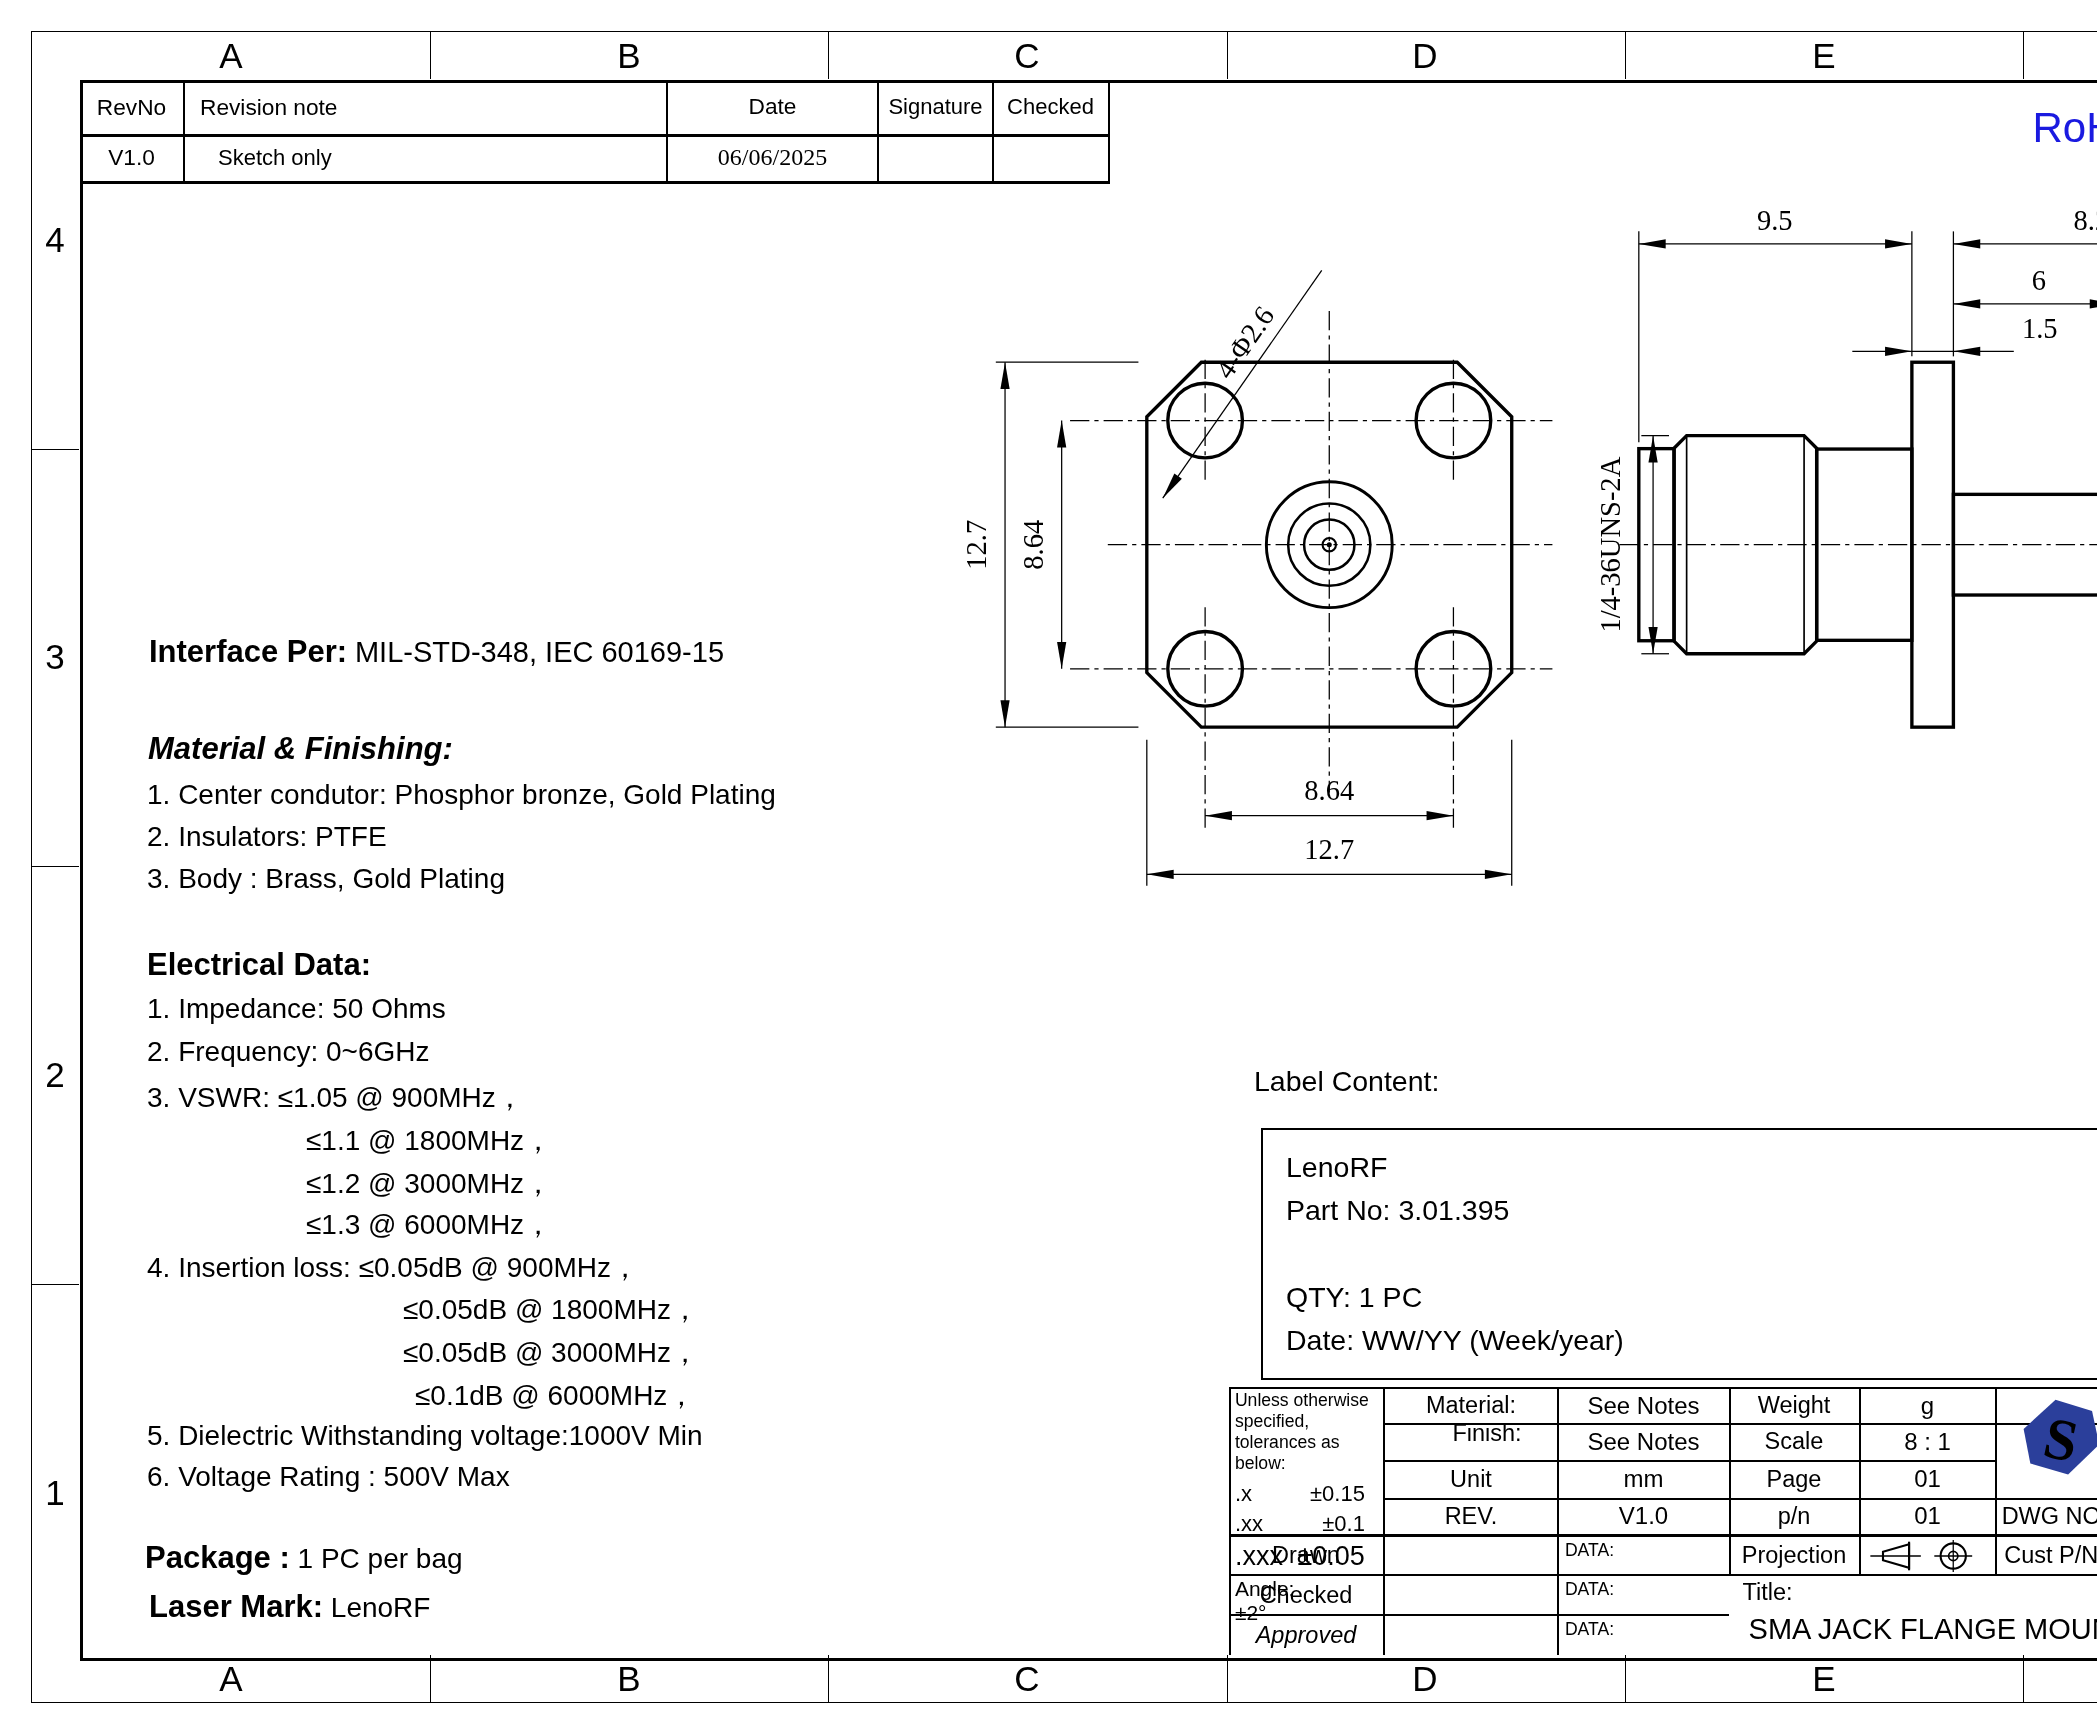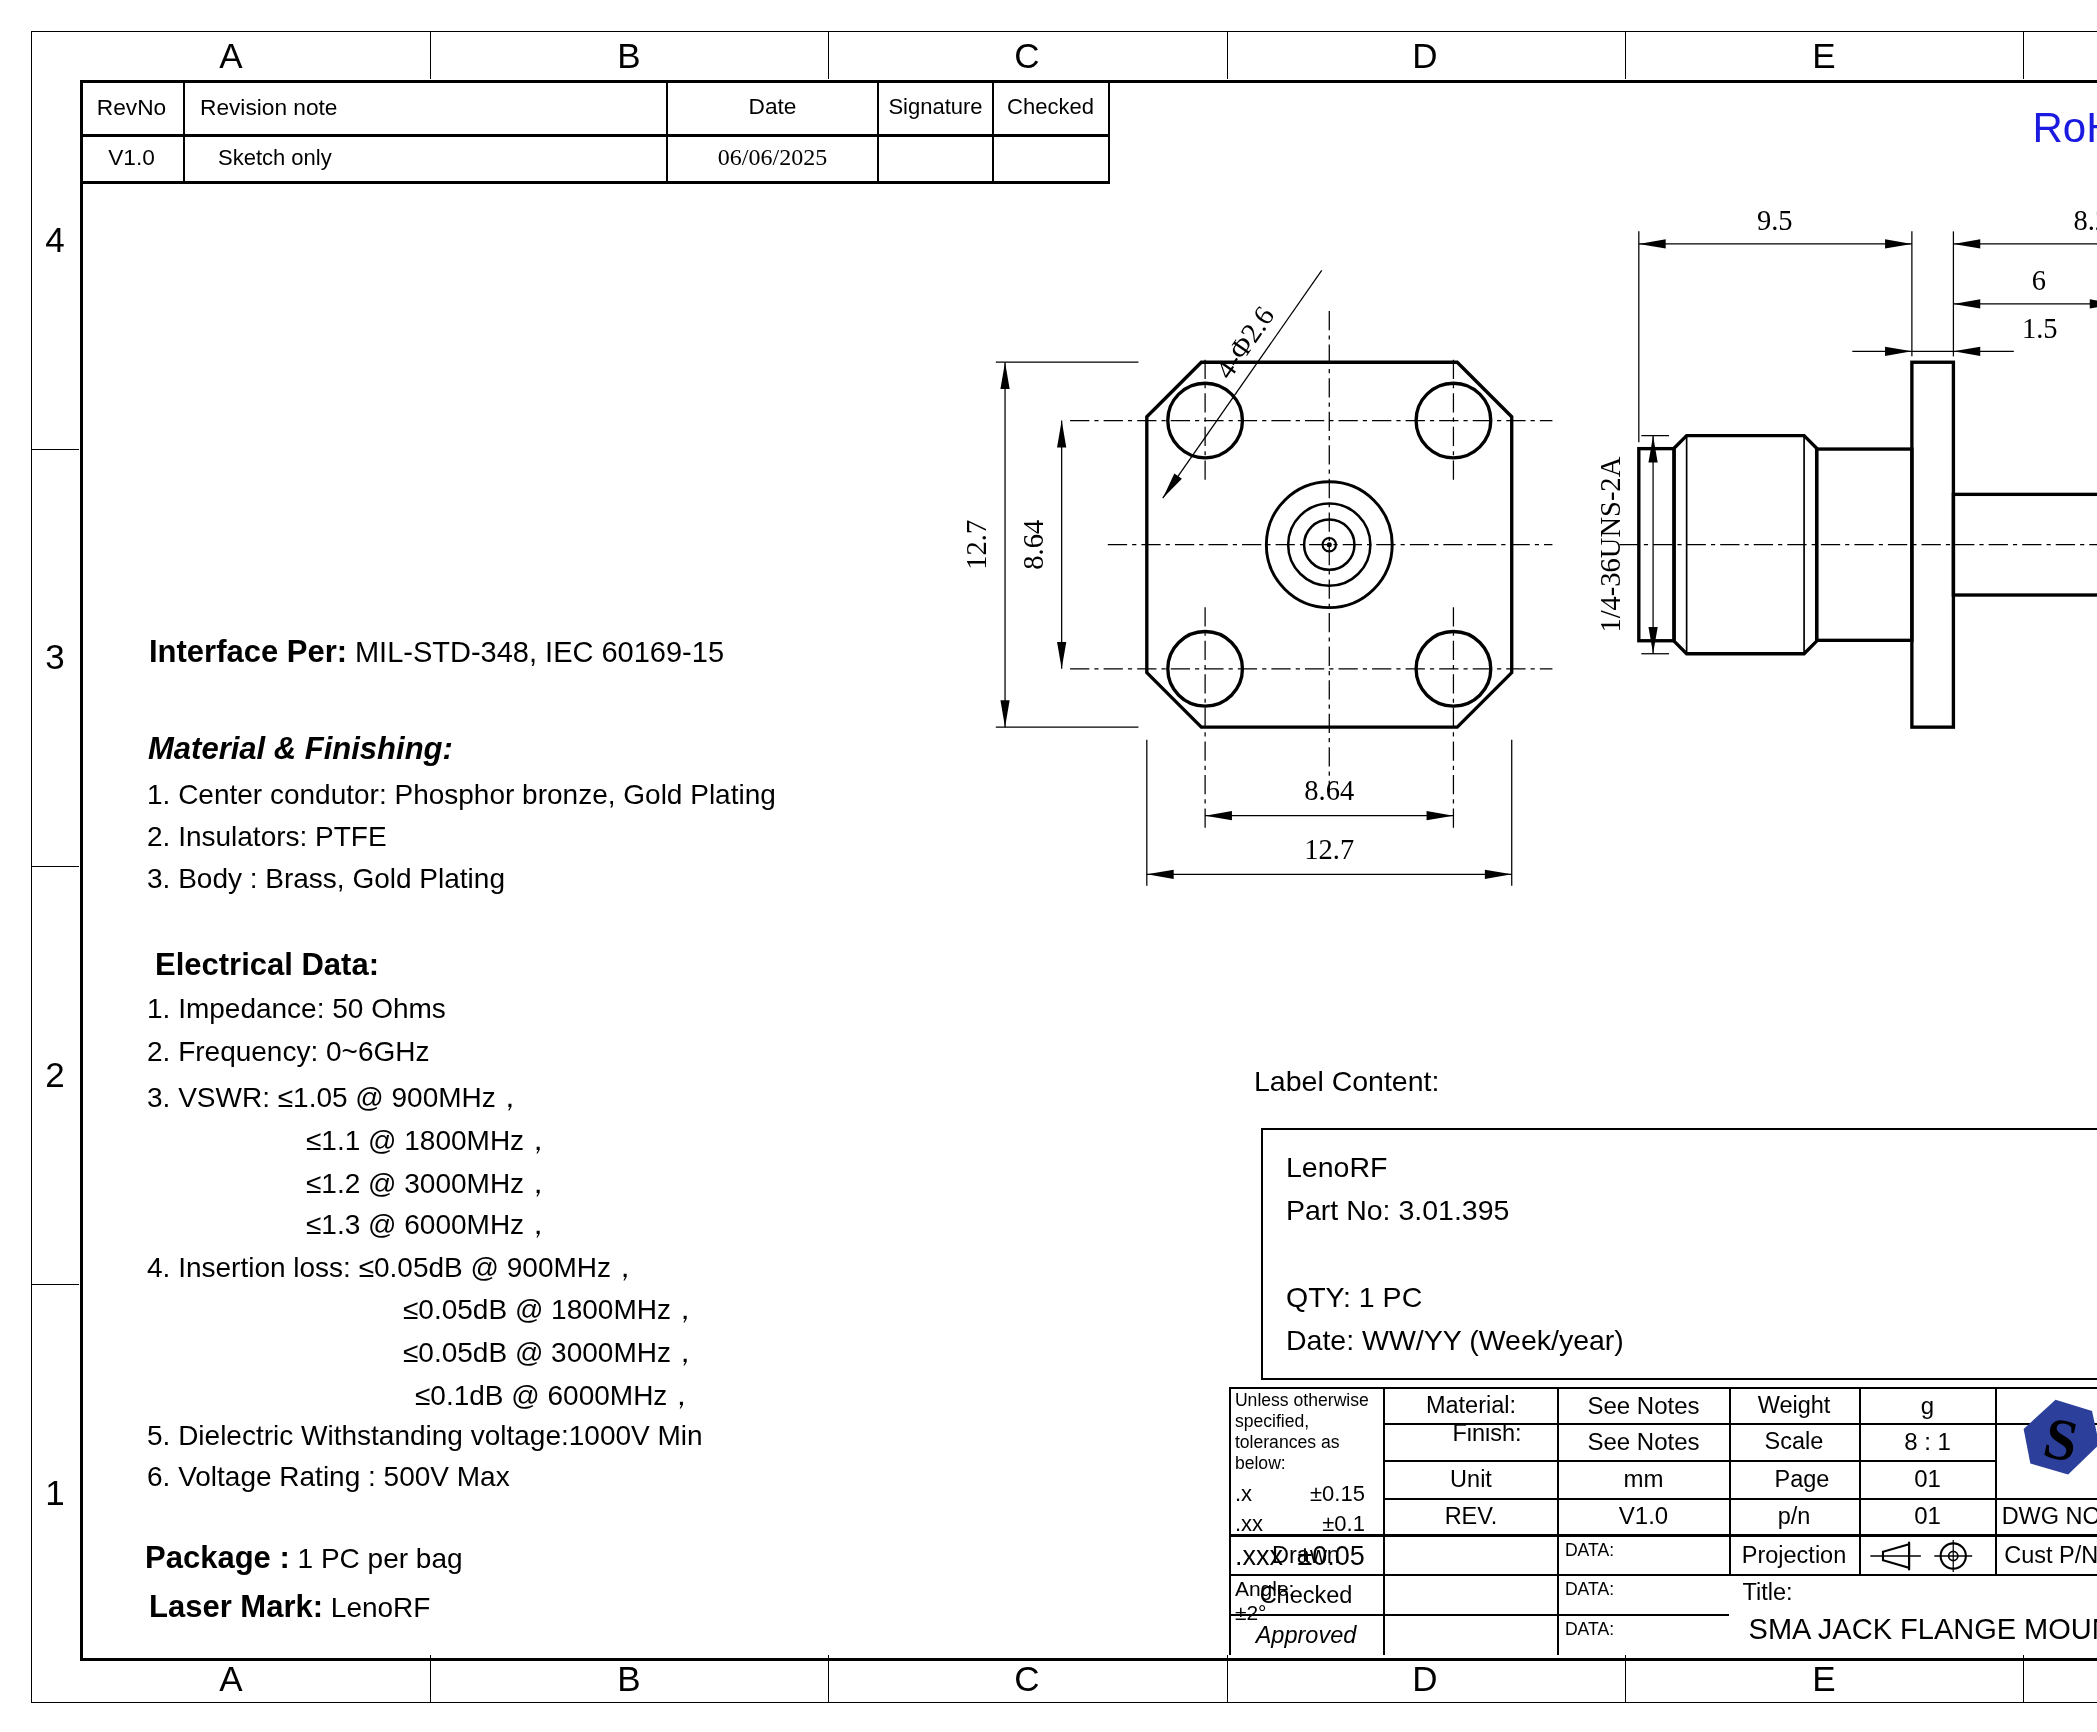--- a/index.html
+++ b/index.html
@@ -78,21 +78,21 @@
 
 <div class="abs" style="right:96px;top:104px;font-size:42px;color:#1a1ae0;">RoHS Compliant.</div>
 
 <div class="note" style="left:149px;top:634px;"><b>Interface Per:</b> <span style="font-size:29px;">MIL-STD-348, IEC 60169-15</span></div>
 
 <div class="note bigb" style="left:148px;top:731px;font-style:italic;">Material &amp; Finishing:</div>
 <div class="note" style="left:147px;top:779px;">1. Center condutor: Phosphor bronze, Gold Plating</div>
 <div class="note" style="left:147px;top:821px;">2. Insulators: PTFE</div>
 <div class="note" style="left:147px;top:863px;">3. Body : Brass, Gold Plating</div>
 
-<div class="note bigb" style="left:155px;top:947px;">Electrical Data:</div>
+<div class="note bigb" style="left:147px;top:947px;">Electrical Data:</div>
 <div class="note" style="left:147px;top:993px;">1. Impedance: 50 Ohms</div>
 <div class="note" style="left:147px;top:1036px;">2. Frequency: 0~6GHz</div>
 <div class="note" style="left:147px;top:1079px;">3. VSWR: ≤1.05 @ 900MHz，</div>
 <div class="note" style="left:306px;top:1122px;">≤1.1 @ 1800MHz，</div>
 <div class="note" style="left:306px;top:1165px;">≤1.2 @ 3000MHz，</div>
 <div class="note" style="left:306px;top:1206px;">≤1.3 @ 6000MHz，</div>
 <div class="note" style="left:147px;top:1249px;">4. Insertion loss: ≤0.05dB @ 900MHz，</div>
 <div class="note" style="left:403px;top:1291px;">≤0.05dB @ 1800MHz，</div>
 <div class="note" style="left:403px;top:1334px;">≤0.05dB @ 3000MHz，</div>
 <div class="note" style="left:415px;top:1377px;">≤0.1dB @ 6000MHz，</div>
@@ -257,21 +257,21 @@
   <div class="abs cell-lab" style="left:501px;top:1.7px;width:128px;height:34px;">Weight</div>
   <div class="abs cell-val" style="left:631px;top:1.7px;width:135px;height:34px;">g</div>
 
   <div class="abs cell-lab" style="left:172px;top:37px;width:172px;height:19px;">Finish:</div>
   <div class="abs cell-val" style="left:330px;top:37px;width:169px;height:35px;">See Notes</div>
   <div class="abs cell-lab" style="left:501px;top:37px;width:128px;height:35px;">Scale</div>
   <div class="abs cell-val" style="left:631px;top:37px;width:135px;height:35px;">8 : 1</div>
 
   <div class="abs cell-lab" style="left:156px;top:74px;width:172px;height:36px;">Unit</div>
   <div class="abs cell-val" style="left:330px;top:74px;width:169px;height:36px;">mm</div>
-  <div class="abs cell-lab" style="left:501px;top:74px;width:128px;height:36px;margin-left:8px;">Page</div>
+  <div class="abs cell-lab" style="left:501px;top:74px;width:128px;height:36px;">Page</div>
   <div class="abs cell-val" style="left:631px;top:74px;width:135px;height:36px;">01</div>
 
   <div class="abs cell-lab" style="left:156px;top:112px;width:172px;height:34px;">REV.</div>
   <div class="abs cell-val" style="left:330px;top:112px;width:169px;height:34px;">V1.0</div>
   <div class="abs cell-lab" style="left:501px;top:112px;width:128px;height:34px;">p/n</div>
   <div class="abs cell-val" style="left:631px;top:112px;width:135px;height:34px;">01</div>
   <div class="abs cell-lab" style="left:768px;top:112px;width:115px;height:34px;">DWG NO.</div>
 
   <div class="abs cell-lab" style="left:0;top:150px;width:154px;height:37px;">Drawn</div>
   <div class="abs data-cell" style="left:330px;top:150px;width:169px;height:37px;">DATA:</div>

